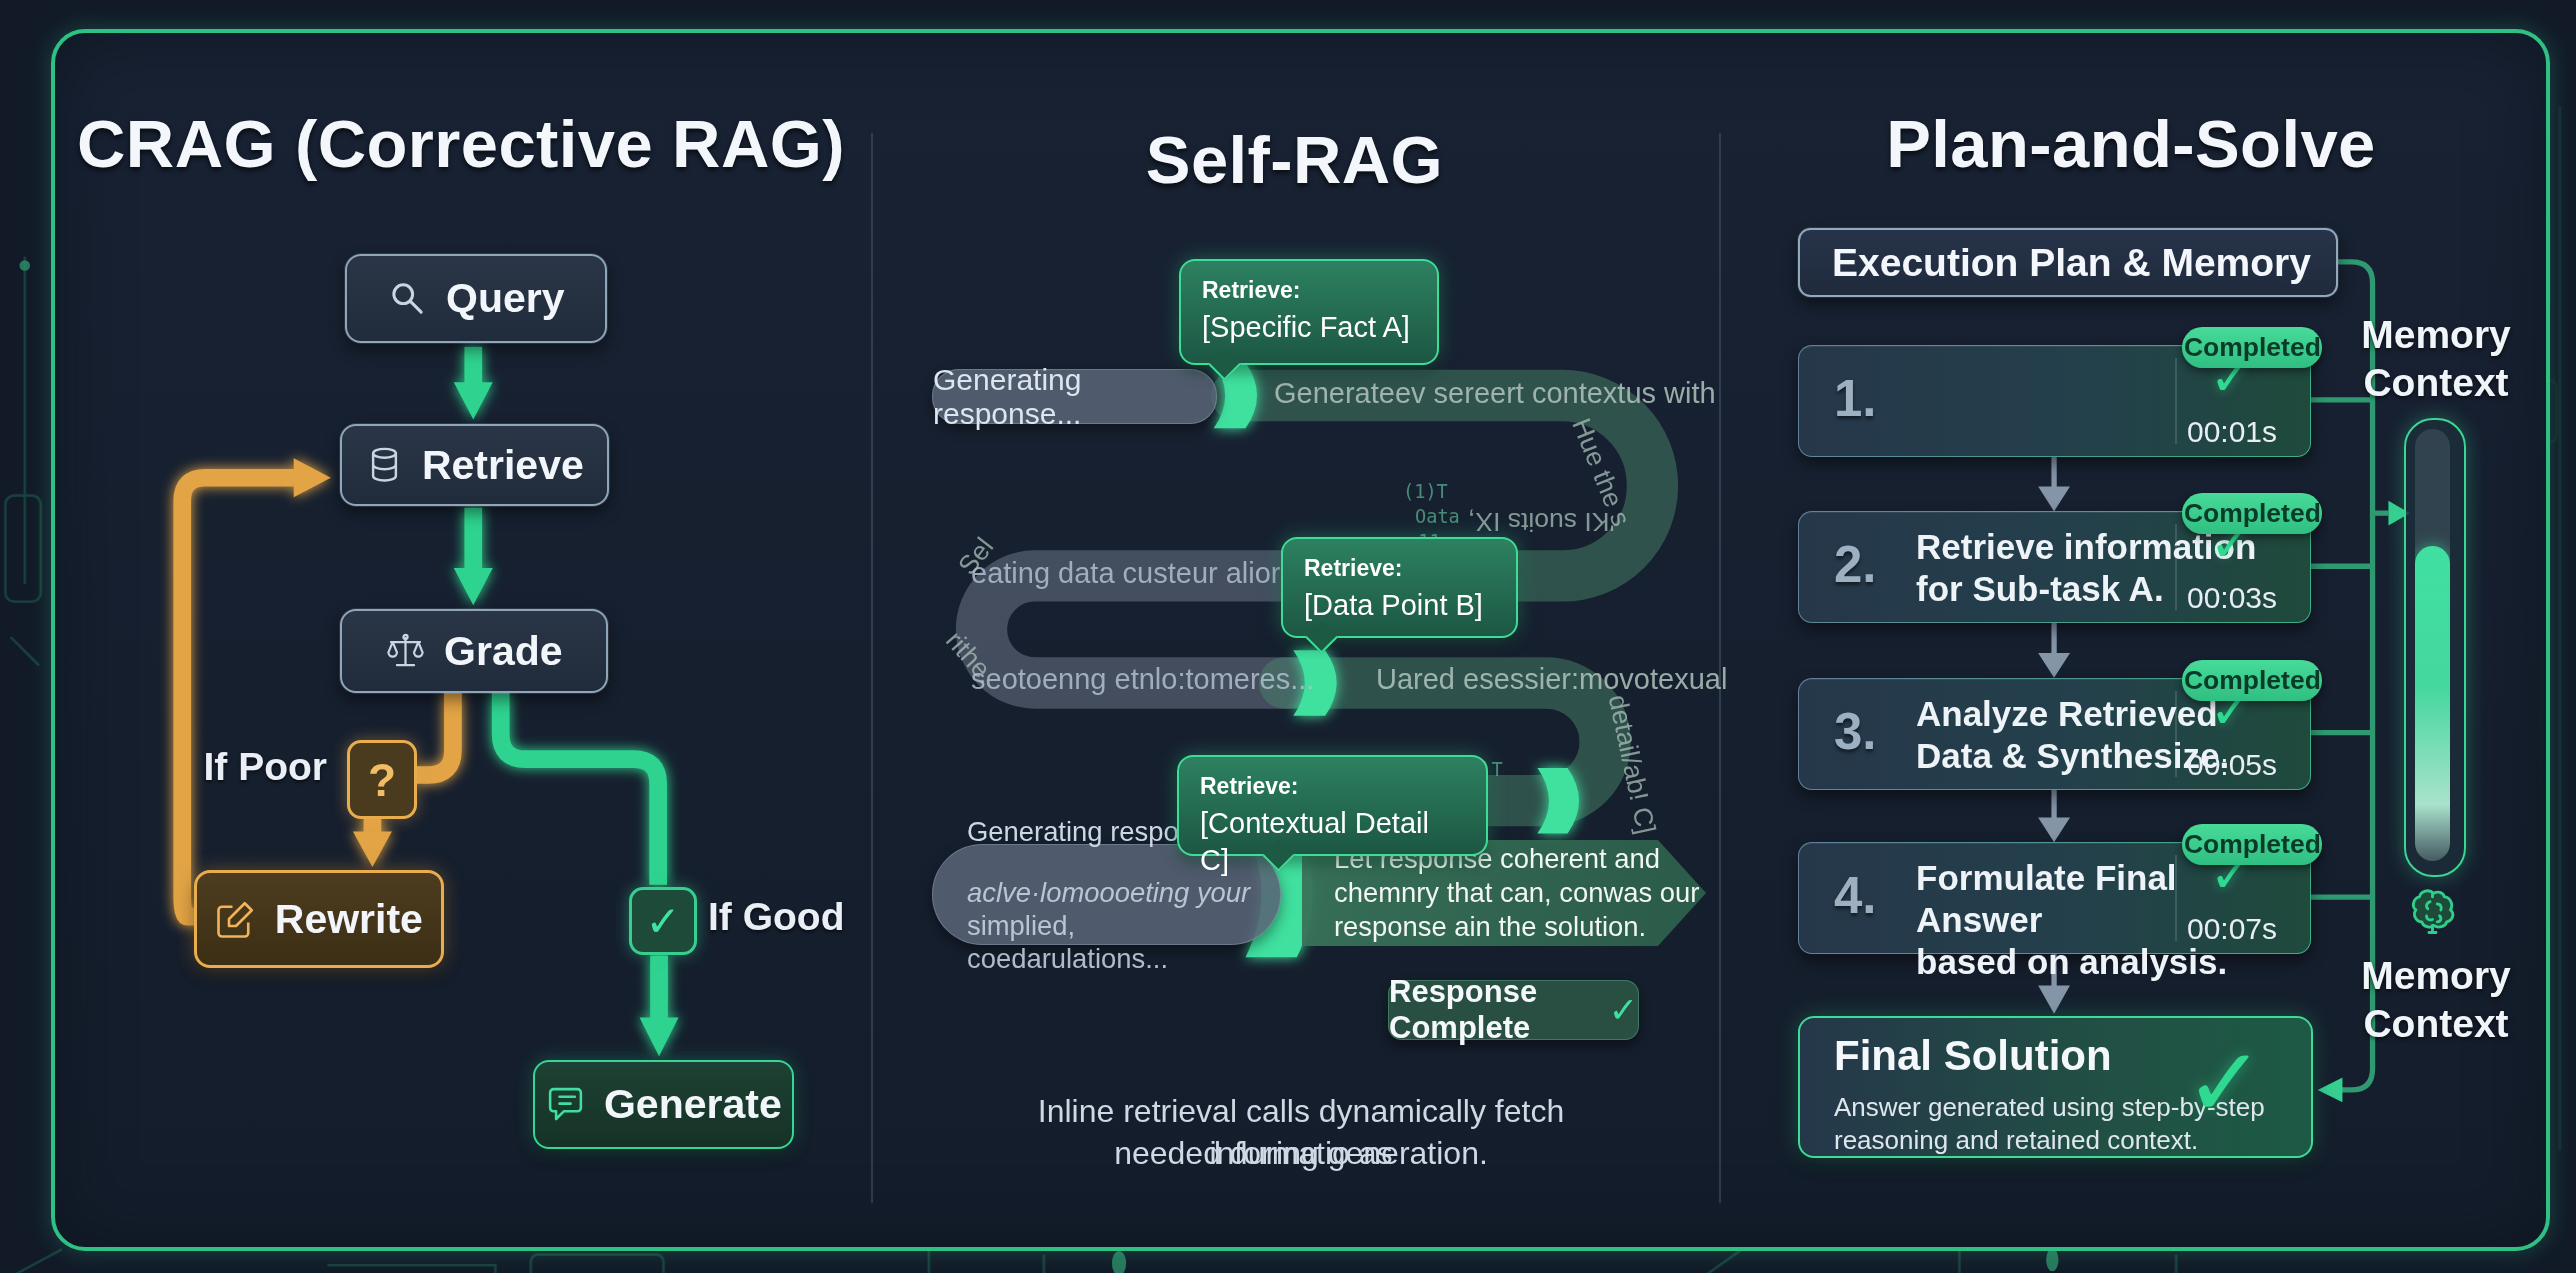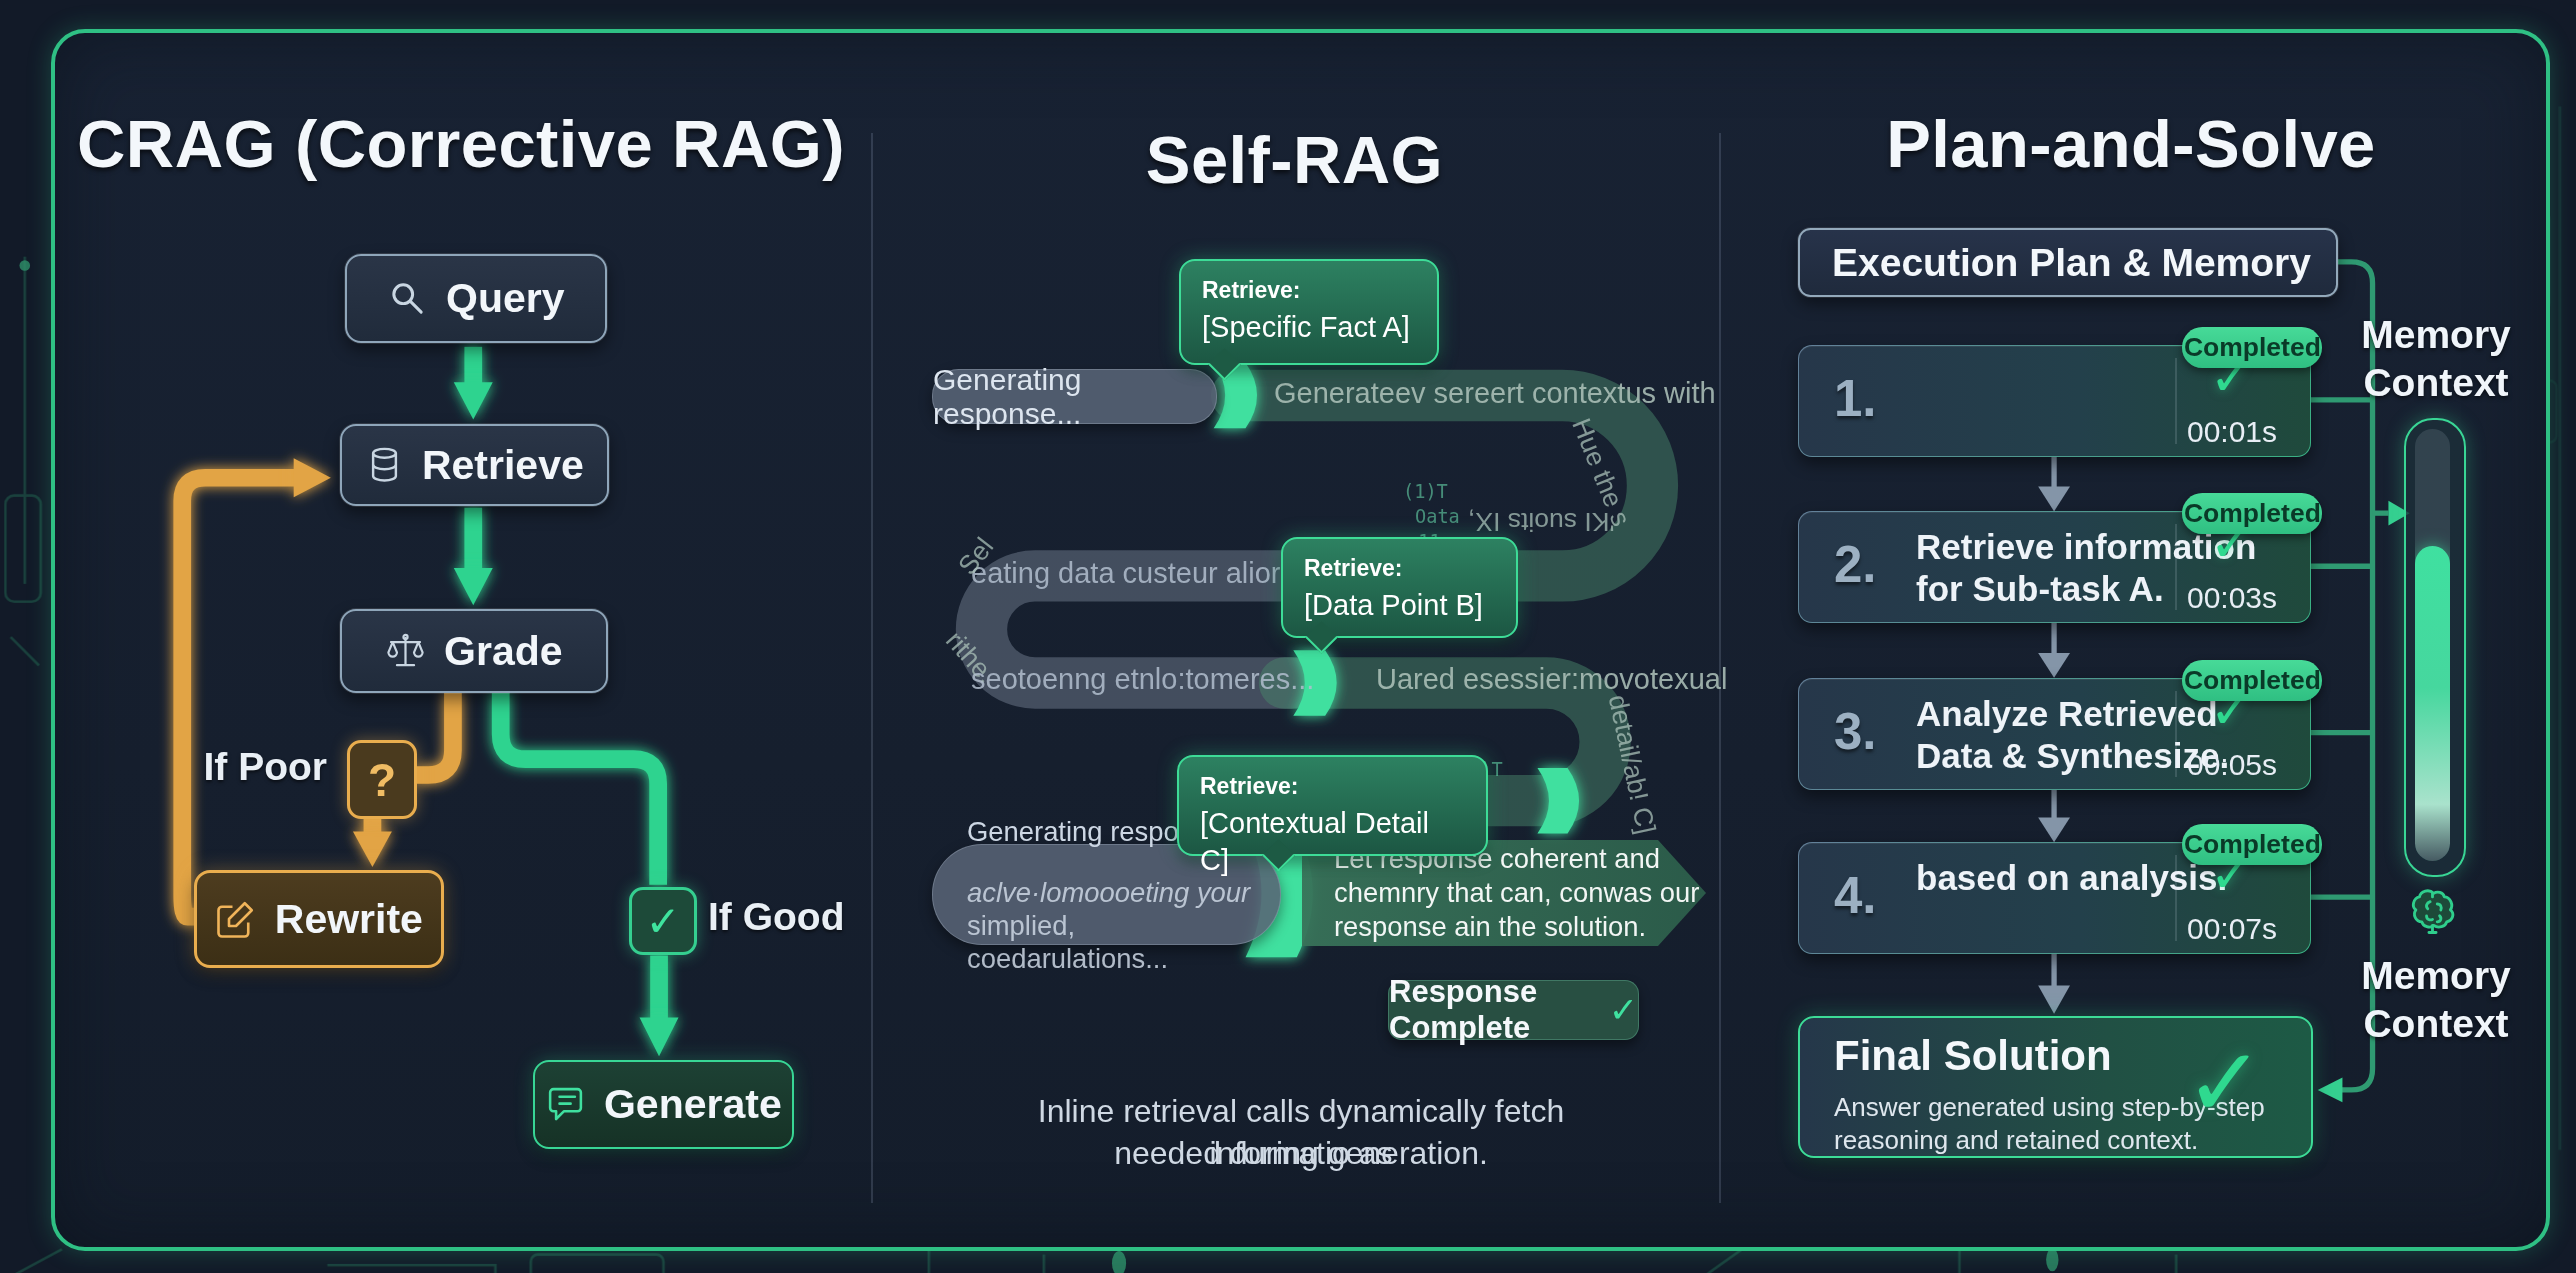--- a/index.html
+++ b/index.html
@@ -356,20 +356,21 @@
     </div>
     <div class="vsep"></div>
     <div class="chk">✓</div>
     <div class="time">00:05s</div>
     <div class="badge">Completed</div>
   </div>
 
   <div class="step" style="left:1798px;top:842px;width:511px;height:110px;">
     <div class="num">4.</div>
     <div class="lines">
+      <div>Formulate Final Answer</div>
       <div>based on analysis.</div>
     </div>
     <div class="vsep"></div>
     <div class="chk">✓</div>
     <div class="time">00:07s</div>
     <div class="badge">Completed</div>
   </div>
 
   <div class="final" style="left:1798px;top:1016px;width:511px;height:138px;">
     <div class="ft">Final Solution</div>

